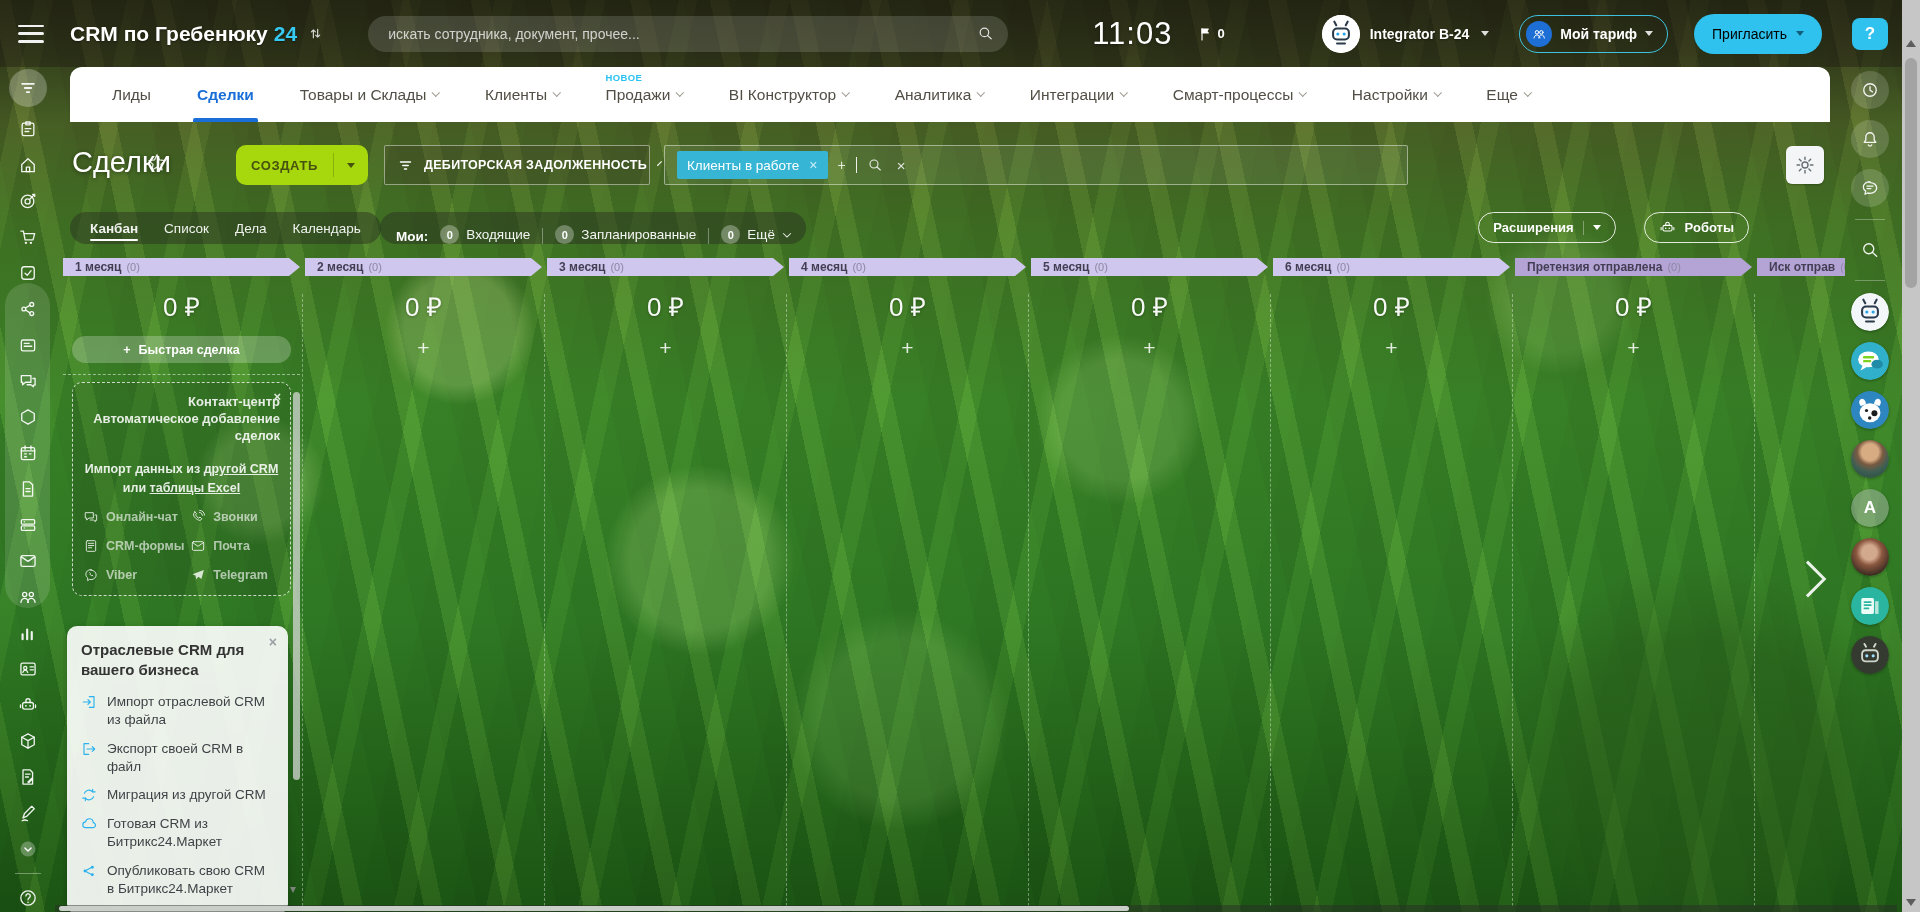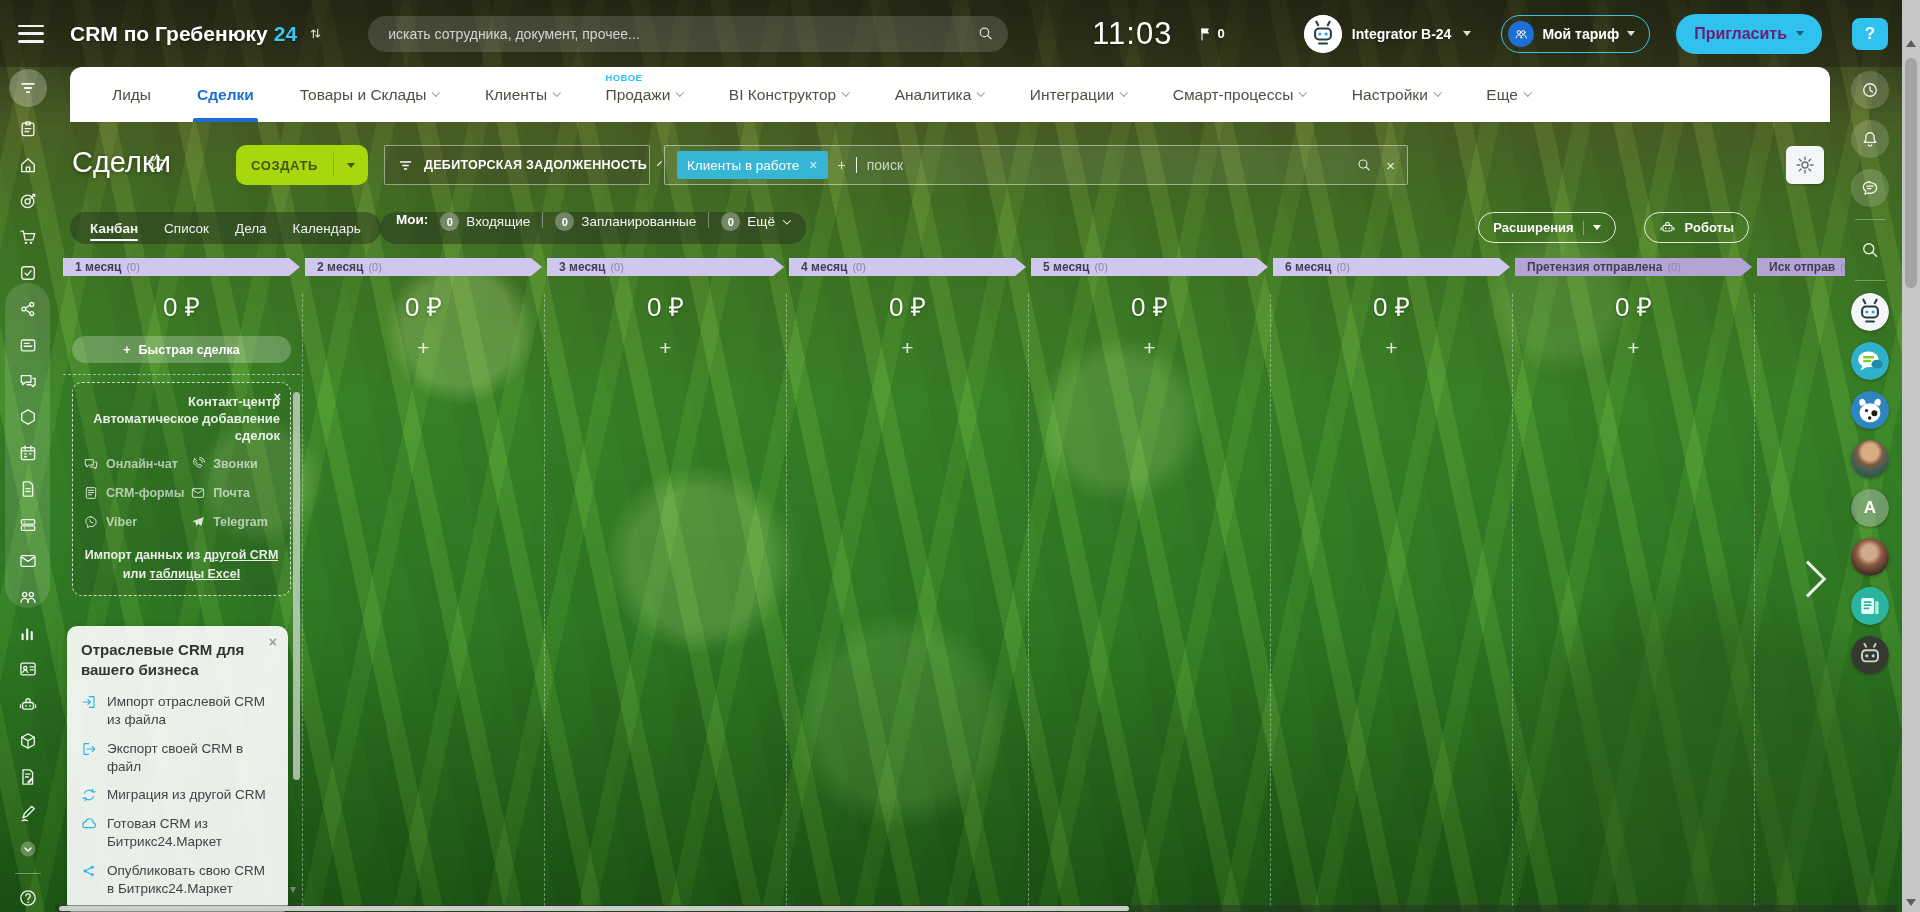--- a/index.html
+++ b/index.html
@@ -35,21 +35,21 @@
   #clock{margin-left:84px;font-size:31px;font-weight:300;letter-spacing:1px;text-shadow:0 1px 3px rgba(0,0,0,.35)}
   #flag{margin-left:26px;display:flex;align-items:flex-start;gap:3px;font-size:13px;font-weight:bold}
   #profile{margin-left:auto;display:flex;align-items:center;gap:10px;cursor:pointer}
   #avatar{width:38px;height:38px;border-radius:50%;background:#fff;overflow:hidden;display:flex;align-items:center;justify-content:center}
   #profile .uname{font-size:14px;font-weight:bold;text-shadow:0 1px 2px rgba(0,0,0,.4)}
   #profile .caret{color:rgba(255,255,255,.85);margin-left:2px}
   #tariff{margin-left:30px;height:38px;border:1.5px solid rgba(65,210,245,.9);border-radius:19px;display:flex;align-items:center;gap:8px;padding:0 14px 0 6px;cursor:pointer}
   #tariff .pic{width:26px;height:26px;border-radius:50%;background:#1d6fd6;display:flex;align-items:center;justify-content:center;color:#fff}
   #tariff .tlabel{font-size:14px;font-weight:bold}
   #invite{margin-left:26px;height:40px;background:#2fc2ee;border-radius:20px;display:flex;align-items:center;gap:9px;padding:0 18px;cursor:pointer}
-  #invite .ilabel{font-size:16px;font-weight:bold;color:#701a75}
+  #invite .ilabel{font-size:14px;font-weight:normal;color:#000000}
   #invite .caret{color:rgba(10,70,95,.8)}
   #help-btn{margin-left:30px;width:36px;height:32px;background:#2fc2ee;border-radius:8px;color:#fff;font-weight:bold;font-size:17px;display:flex;align-items:center;justify-content:center;cursor:pointer}
 
   
   #navbar{left:70px;top:67px;width:1760px;height:55px;background:#fff;border-radius:12px 12px 0 0;display:flex;align-items:stretch;padding:0 10px 0 42px}
   .nav-item{position:relative;display:flex;align-items:center;gap:7px;margin-right:46px;font-size:15.5px;color:#514e45;cursor:pointer;white-space:nowrap}
   .nav-item .chev{color:#a09c92;width:5.5px;height:5.5px;margin-top:-2px}
   .nav-item.active{color:#1a6ed8;font-weight:bold}
   .nav-item.active::after{content:'';position:absolute;left:-4px;right:-4px;bottom:0;height:4px;background:#1a6ed8;border-radius:2px 2px 0 0}
   .new-badge{position:absolute;top:5px;left:0;font-size:9.5px;font-weight:bold;color:#29c2f2;letter-spacing:.4px}
@@ -72,21 +72,21 @@
   #field-ph{color:rgba(255,255,255,.7);font-size:14px;flex:1}
   #field-icons{display:flex;align-items:center;gap:14px;color:rgba(255,255,255,.85)}
   #gear-btn{position:absolute;left:1786px;top:1px;width:38px;height:38px;background:#f3f5f6;border-radius:6px;display:flex;align-items:center;justify-content:center;color:#677076;cursor:pointer;box-shadow:0 1px 2px rgba(0,0,0,.25)}
 
   
   #toolbar{left:0;top:212px;width:1845px;height:34px}
   #views{position:absolute;left:70px;top:0;height:32px;background:rgba(40,44,34,.45);border-radius:16px;display:flex;align-items:center;gap:26px;padding:0 20px;color:rgba(255,255,255,.92);font-size:13.5px}
   .view{position:relative;cursor:pointer;padding:7px 0}
   .view.active{font-weight:bold}
   .view.active::after{content:'';position:absolute;left:0;right:0;bottom:2px;height:2px;background:#fff;border-radius:1px}
-  #counters{position:absolute;left:380px;top:0;height:32px;background:rgba(40,44,34,.45);border-radius:16px;display:flex;align-items:flex-start;gap:12px;padding:0 16px;color:#fff;font-size:13.5px}
+  #counters{position:absolute;left:380px;top:0;height:32px;background:rgba(40,44,34,.45);border-radius:16px;display:flex;align-items:flex-end;gap:12px;padding:0 16px;color:#fff;font-size:13.5px}
   #counters .mylabel{font-weight:bold}
   .cnt{display:flex;align-items:center;gap:7px;cursor:pointer}
   .cnt .bub{width:19px;height:19px;border-radius:50%;background:rgba(255,255,255,.3);font-size:11px;font-weight:bold;display:flex;align-items:center;justify-content:center}
   .cnt .clabel{color:rgba(255,255,255,.95)}
   .cnt .chev{color:rgba(255,255,255,.9);margin-left:2px}
   .vdiv{width:1px;height:16px;background:rgba(255,255,255,.35)}
   #tb-right{position:absolute;right:96px;top:0;height:31px;display:flex;gap:28px}
   .pill-o{height:31px;border:1.5px solid rgba(255,255,255,.85);border-radius:16px;display:flex;align-items:center;gap:9px;padding:0 14px;color:#fff;font-size:13px;font-weight:bold;cursor:pointer}
   .pill-o .vdiv{height:14px}
 
@@ -283,21 +283,20 @@
       <span class="flabel">ДЕБИТОРСКАЯ ЗАДОЛЖЕННОСТЬ</span>
       <span class="chev" style="color:#fff;margin-left:2px"></span>
     </div>
     <div id="filter-field">
       <div id="filter-tag">
         <span>Клиенты в работе</span>
         <span class="x">×</span>
       </div>
       <span id="field-plus">+</span>
       <span id="field-cursor"></span>
-      <span id="field-ph">поиск</span>
       <div id="field-icons">
         <span>
             <svg viewBox="0 0 24 24" width="16" height="16" fill="none" stroke="currentColor" stroke-width="1.7" stroke-linecap="round" stroke-linejoin="round">
               <circle cx="10.5" cy="10.5" r="6"></circle>
               <path d="M15 15l5 4.5"></path>
             </svg>
           </span>
         <span style="font-size:15px;cursor:pointer">×</span>
       </div>
     </div>
@@ -363,20 +362,21 @@
         <div class="col-sum">0 ₽</div>
         <div id="quick-deal">
           <span>+</span>
           <span>Быстрая сделка</span>
         </div>
         <div id="col1-hr"></div>
         <div id="cc">
           <span class="close">×</span>
           <div class="t1">Контакт-центр</div>
           <div class="t2">Автоматическое добавление сделок</div>
+          <div id="cc-import">Импорт данных из <a>другой CRM</a> или <a>таблицы Excel</a></div>
           <div id="cc-grid">
             <div class="cc-item">
               <span>
                 <svg viewBox="0 0 24 24" width="16" height="16" fill="none" stroke="currentColor" stroke-width="1.5" stroke-linecap="round" stroke-linejoin="round">
                   <path d="M4 5.5h11.5v8H9l-3.5 3v-3H4z"></path>
                   <path d="M18 9h2.5v8H18.5v2l-3-2.5H11"></path>
                 </svg>
               </span>
               <span>Онлайн-чат</span>
             </div>
@@ -418,21 +418,20 @@
             </div>
             <div class="cc-item">
               <span>
                 <svg viewBox="0 0 24 24" width="16" height="16" fill="none" stroke="currentColor" stroke-width="1.5" stroke-linecap="round" stroke-linejoin="round">
                   <path d="M20.8 4.4L3.6 11l4.7 1.7 1.2 5.6 3-3.5 4.6 3.3z" fill="currentColor" stroke="none"></path>
                 </svg>
               </span>
               <span>Telegram</span>
             </div>
           </div>
-          <div id="cc-import">Импорт данных из <a>другой CRM</a> или <a>таблицы Excel</a></div>
         </div>
         <div id="ind">
           <span class="close">×</span>
           <div class="ititle">Отраслевые CRM для вашего бизнеса</div>
           <div id="ind-list">
             <div class="ind-item">
               <span>
                 <svg viewBox="0 0 24 24" width="16" height="16" fill="none" stroke="currentColor" stroke-width="1.7" stroke-linecap="round" stroke-linejoin="round">
                   <path d="M12.5 4h7v16h-7"></path>
                   <path d="M3.5 12H14M14 12l-3.6-3.6M14 12l-3.6 3.6"></path>

